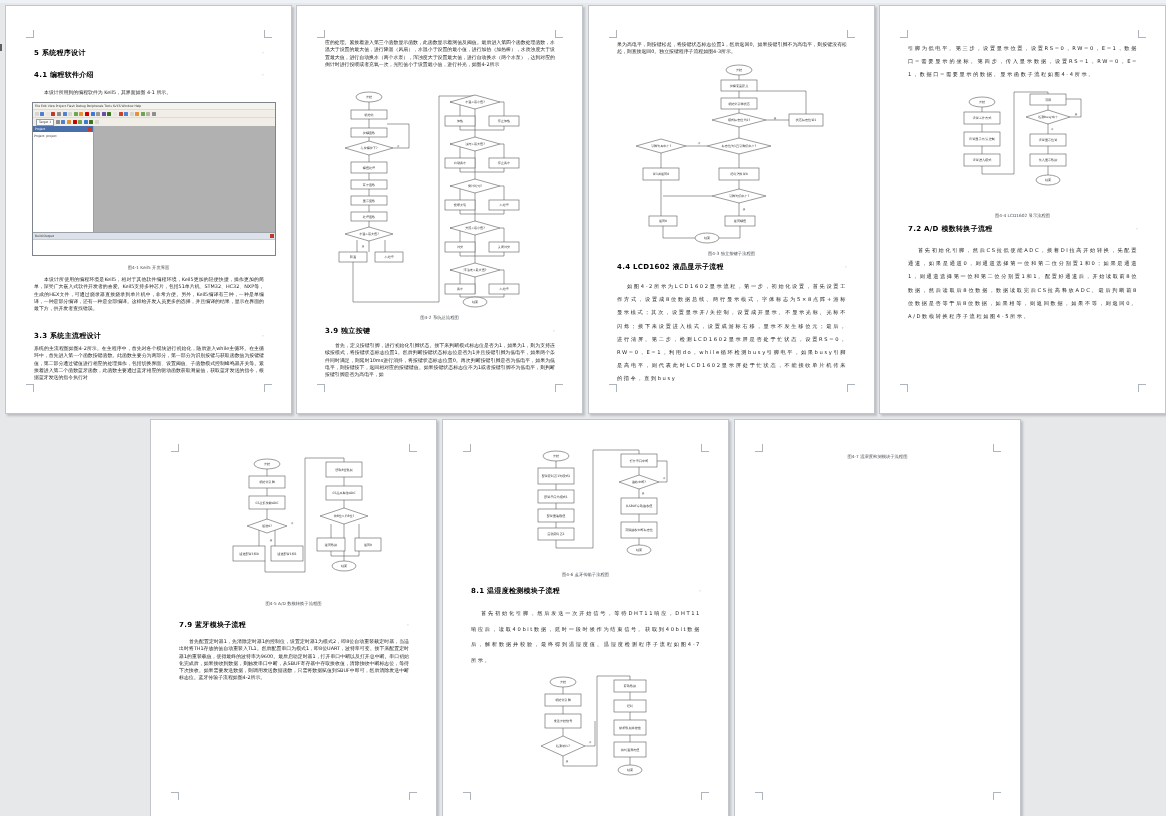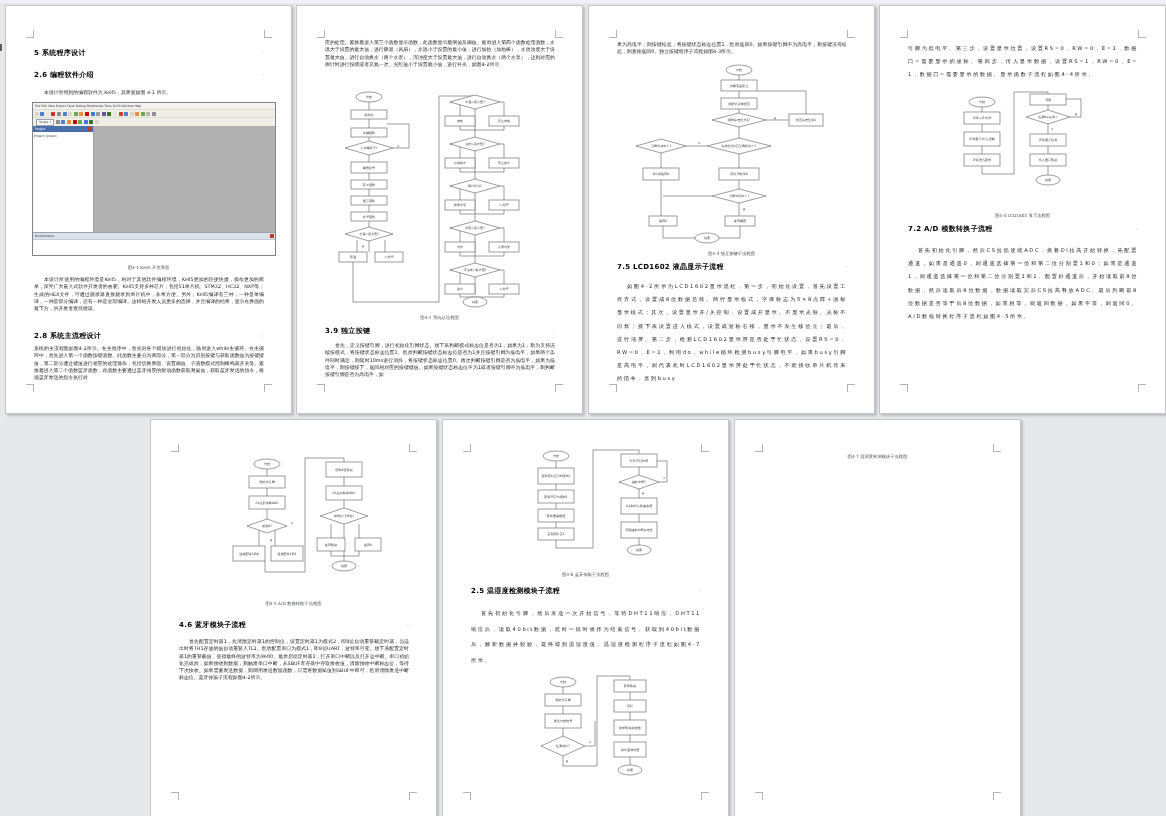--- a/index.html
+++ b/index.html
@@ -55,41 +55,41 @@
   <div class="dots"></div>
 
   <div class="page" style="left:5px;top:5px">
     <div class="cm tl" style="left:20px;top:24px"></div>
     <div class="cm tr" style="left:258px;top:24px"></div>
     <div class="cm bl" style="left:20px;top:378px"></div>
     <div class="cm br" style="left:258px;top:378px"></div>
 
     <div class="h" style="top:42px">5 系统程序设计</div>
     <span class="pmark" style="left:256px;top:44px">·</span>
-    <div class="h" style="top:64px">2.6 编程软件介绍</div>
+    <div class="h" style="top:64px">4.1 编程软件介绍</div>
     <span class="pmark" style="left:256px;top:66px">·</span>
     <div class="para ind" style="top:83px;height:8px">本设计所用到的编程软件为 Keil5，其界面如图 4-1 所示。</div>
 
     <div id="keil">
       <div class="kmenu">File  Edit  View  Project  Flash  Debug  Peripherals  Tools  SVCS  Window  Help</div>
       <div class="ktb" style="top:6px"><span class="ticon" style="background: rgb(216, 213, 204);"></span><span class="ticon" style="background: rgb(79, 129, 208);"></span><span class="ticon" style="background: rgb(232, 230, 224);"></span><span class="ticon" style="background: rgb(192, 57, 43);"></span><span class="ticon" style="background: rgb(142, 142, 142);"></span><span class="ticon" style="background: rgb(79, 129, 208);"></span><span class="ticon" style="background: rgb(216, 213, 204);"></span><span class="ticon" style="background: rgb(106, 168, 79);"></span><span class="ticon" style="background: rgb(230, 145, 56);"></span><span class="ticon" style="background: rgb(204, 0, 0);"></span><span class="ticon" style="background: rgb(60, 120, 216);"></span><span class="ticon" style="background: rgb(153, 153, 153);"></span><span class="ticon" style="background: rgb(103, 78, 167);"></span><span class="ticon" style="background: rgb(56, 118, 29);"></span><span class="ticon" style="background: rgb(232, 230, 224);"></span><span class="ticon" style="background: rgb(204, 65, 37);"></span><span class="ticon" style="background: rgb(79, 129, 208);"></span><span class="ticon" style="background: rgb(216, 213, 204);"></span><span class="ticon" style="background: rgb(230, 145, 56);"></span><span class="ticon" style="background: rgb(106, 168, 79);"></span><span class="ticon" style="background: rgb(183, 179, 168);"></span><span class="ticon" style="background: rgb(142, 142, 142);"></span></div>
       <div class="ktb" style="top:14px"><span class="ktarget">Target 1</span><span class="ticon" style="background: rgb(142, 142, 142);"></span><span class="ticon" style="background: rgb(79, 129, 208);"></span><span class="ticon" style="background: rgb(230, 145, 56);"></span><span class="ticon" style="background: rgb(204, 0, 0);"></span><span class="ticon" style="background: rgb(106, 168, 79);"></span><span class="ticon" style="background: rgb(60, 120, 216);"></span><span class="ticon" style="background: rgb(56, 118, 29);"></span><span class="ticon" style="background: rgb(216, 213, 204);"></span></div>
       <div class="kproj">
         <div class="kprojhdr"><span>Project</span><span class="kclose"></span></div>
         <div class="ktree">Project: project</div>
       </div>
       <div class="keditor"></div>
       <div class="kbuild">
         <div class="kbuildhdr"><span>Build Output</span><span class="kclose"></span></div>
       </div>
     </div>
 
     <div class="caption" style="top:259px">图4-1 Keil5 开发界面</div>
     <div class="para ind" style="top:270px;height:52px">本设计所使用的编程环境是Keil5，相对于其他软件编程环境，Keil5更加的轻便快捷，操作更加的简单，深受广大嵌入式软件开发者的喜爱。Keil5支持多种芯片，包括51单片机、STM32、HC32、NXP等，生成的HEX文件，可通过烧录器直接烧录到单片机中，非常方便。另外，Keil5编译有三种，一种是单编译，一种是部分编译，还有一种是全部编译。这样给开发人员更多的选择，并且编译的结果，显示在界面的最下方，供开发者查找错误。</div>
-    <div class="h" style="top:325px">2.8 系统主流程设计</div>
+    <div class="h" style="top:325px">3.3 系统主流程设计</div>
     <span class="pmark" style="left:256px;top:327px">·</span>
     <div class="para" style="top:339px;height:40px">系统的主流程图如图4-2所示。在主程序中，首先对各个模块进行初始化，随后进入while主循环。在主循环中，首先进入第一个函数按键函数。此函数主要分为两部分，第一部分为识别按键与获取函数值为按键键值，第二部分通过键值进行相应的处理操作，包括切换界面、设置阈值、子函数模式控制蜂鸣器开关等。紧接着进入第二个函数蓝牙函数，此函数主要通过蓝牙相应的驱动函数获取测量值，获取蓝牙发送的指令，根据蓝牙发送的指令执行对</div>
   </div>
 
   <div class="page" style="left:296px;top:5px">
     <div class="cm tl" style="left:20px;top:24px"></div>
     <div class="cm tr" style="left:258px;top:24px"></div>
     <div class="cm bl" style="left:20px;top:378px"></div>
     <div class="cm br" style="left:258px;top:378px"></div>
 
@@ -208,21 +208,21 @@
         <text x="110" y="113.2">延时消抖置0</text>
         <text x="110" y="135.2">引脚为低电平?</text>
         <text class="yn" x="115" y="148">是</text>
         <text x="34" y="160.2">返回0</text>
         <text x="111" y="160.2">返回键值</text>
         <text x="78" y="177.2">结束</text>
       </g>
     </svg>
 
     <div class="caption" style="top:245px">图4-3 独立按键子流程图</div>
-    <div class="h" style="top:256px">7.5 LCD1602 液晶显示子流程</div>
+    <div class="h" style="top:256px">4.4 LCD1602 液晶显示子流程</div>
     <span class="pmark" style="left:256px;top:258px">·</span>
     <div class="para wide ind" style="top:274px;height:120px">如图4-2所示为LCD1602显示流程，第一步，初始化设置，首先设置工作方式，设置成8位数据总线、两行显示模式，字体标志为5×8点阵+游标显示模式；其次，设置显示开/关控制，设置成开显示、不显示光标、光标不闪烁；接下来设置进入模式，设置成游标右移，显示不发生移位元；最后，进行清屏。第二步，检测LCD1602显示屏是否处于忙状态，设置RS=0，RW=0，E=1，利用do，while循环检测busy引脚电平，如果busy引脚是高电平，则代表此时LCD1602显示屏处于忙状态，不能接收单片机传来的指令，直到busy</div>
   </div>
 
   <div class="page" style="left:879px;top:5px">
     <div class="cm tl" style="left:20px;top:24px"></div>
     <div class="cm tr" style="left:258px;top:24px"></div>
     <div class="cm bl" style="left:20px;top:378px"></div>
     <div class="cm br" style="left:258px;top:378px"></div>
 
@@ -300,21 +300,21 @@
         <text x="115" y="16.7">读取8位数据</text>
         <text x="115" y="40.2">CS拉高释放ADC</text>
         <text x="115" y="63.2">前8位=后8位?</text>
         <text x="102" y="91.7">返回数据</text>
         <text x="139" y="91.7">返回0</text>
         <text x="115" y="113.2">结束</text>
       </g>
     </svg>
 
     <div class="caption" style="top:181px">图4-5 A/D 数模转换子流程图</div>
-    <div class="h" style="top:200px">4.6 蓝牙模块子流程</div>
+    <div class="h" style="top:200px">7.9 蓝牙模块子流程</div>
     <span class="pmark" style="left:256px;top:202px">·</span>
     <div class="para ind" style="top:218px;height:58px">首先配置定时器1，先清除定时器1的控制位，设置定时器1为模式2，即8位自动重装载定时器，当溢出时将TH1存放的值自动重装入TL1。然后配置串口为模式1，即8位UART，波特率可变。接下来配置定时器1的重装载值，使得最终的波特率为9600。最后启动定时器1，打开串口中断以及打开总中断。串口初始化完成后，如果接收到数据，则触发串口中断，从SBUF寄存器中存取接收值，清除接收中断标志位，等待下次接收。如果需要发送数据，则调用发送数据函数，只需将数据赋值到SBUF中即可，然后清除发送中断标志位。蓝牙传输子流程如图4-2所示。</div>
   </div>
 
   <div class="page" style="left:442px;top:419px">
     <div class="cm tl" style="left:20px;top:24px"></div>
     <div class="cm tr" style="left:258px;top:24px"></div>
     <div class="cm bl" style="left:20px;top:372px"></div>
     <div class="cm br" style="left:258px;top:372px"></div>
 
@@ -344,21 +344,21 @@
         <text x="128" y="37.2">接收中断?</text>
         <text class="yn" x="153" y="33">否</text>
         <text class="yn" x="132" y="48">是</text>
         <text x="128" y="61.2">从SBUF存取接收值</text>
         <text x="128" y="85.2">清除接收中断标志位</text>
         <text x="128" y="105.2">结束</text>
       </g>
     </svg>
 
     <div class="caption" style="top:152px">图4-6 蓝牙传输子流程图</div>
-    <div class="h" style="top:166px">2.5 温湿度检测模块子流程</div>
+    <div class="h" style="top:166px">8.1 温湿度检测模块子流程</div>
     <span class="pmark" style="left:256px;top:168px">·</span>
     <div class="para wide ind" style="top:186px;height:64px;line-height:15.5px">首先初始化引脚，然后发送一次开始信号，等待DHT11响应，DHT11响应后，读取40bit数据，延时一段时候作为结束信号。获取到40bit数据后，解析数据并校验，最终得到温湿度值。温湿度检测程序子流程如图4-7所示。</div>
 
     <svg class="fc" style="left:82px;top:252px" width="145" height="112" viewBox="0 0 145 112">
       <g>
         <path class="fcl" d="M38 15 V64 M60 74 H70 V49 M38 84 V94 H72 V4 H105 V93"></path>
       </g>
       <g>
         <ellipse class="fcs" cx="38" cy="10" rx="13" ry="5"></ellipse>
         <rect class="fcs" x="20" y="22" width="36" height="12"></rect>

